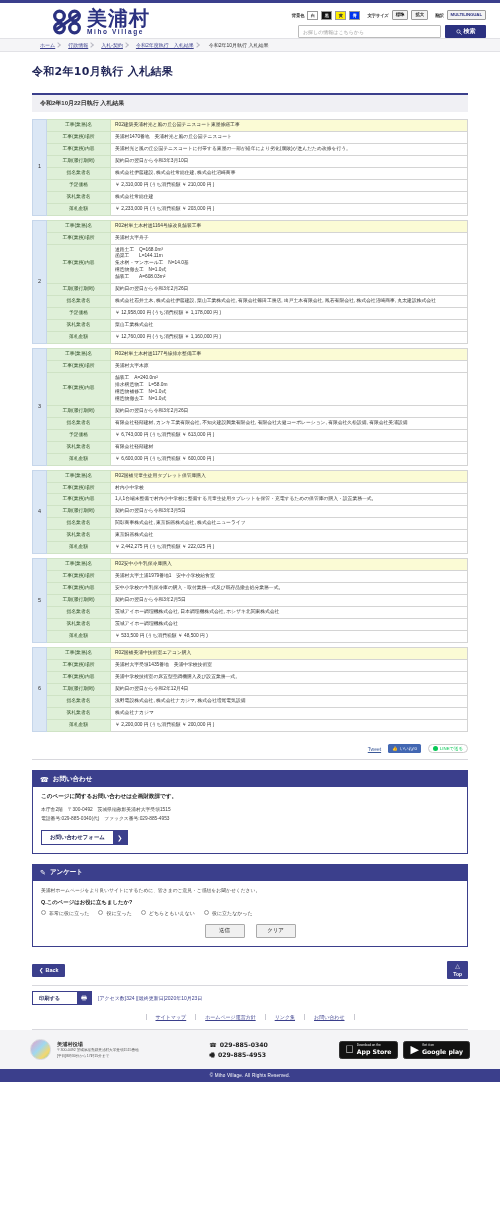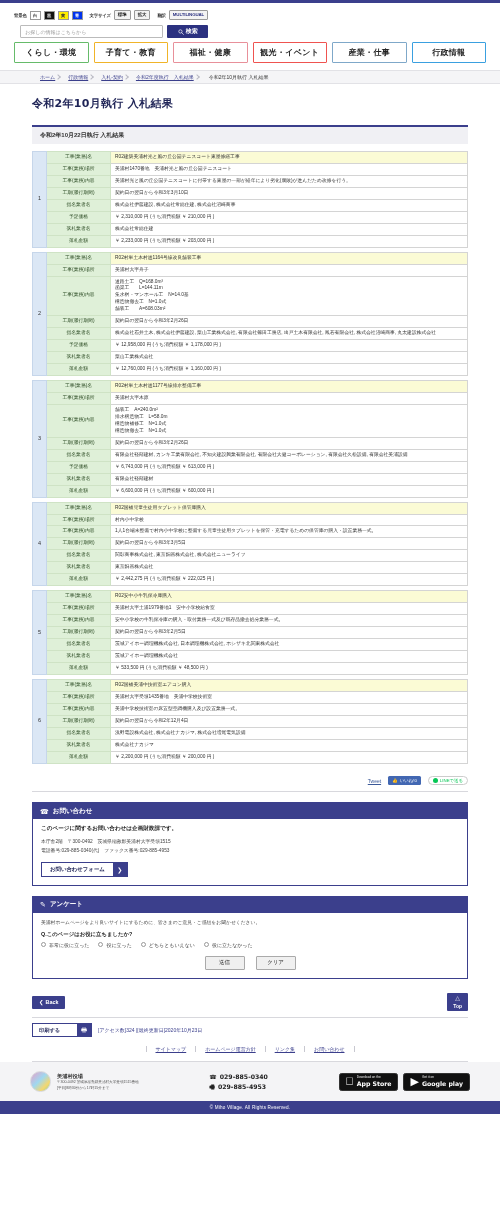--- a/index.html
+++ b/index.html
@@ -284,20 +284,35 @@
   }
 </style>
 </head>
 <body>
 
 <div class="page">
 
   <div class="top-accent"></div>
 
   <div class="header">
+    <div class="brand">
+      <svg class="brand-mark" viewBox="0 0 40 34">
+        <g fill="none" stroke="#2b3180" stroke-width="4.4">
+          <circle cx="10" cy="9" r="6.4"></circle>
+          <circle cx="30" cy="9" r="6.4"></circle>
+          <circle cx="10" cy="25" r="6.4"></circle>
+          <circle cx="30" cy="25" r="6.4"></circle>
+        </g>
+        <path d="M4 28 L36 6" stroke="#2b3180" stroke-width="4.4" fill="none"></path>
+      </svg>
+      <div class="brand-text">
+        <div class="brand-jp">美浦村</div>
+        <div class="brand-en">Miho Village</div>
+      </div>
+    </div>
 
     <div class="header-right">
       <div class="util-row">
         <span class="util-label">背景色</span>
         <span class="color-swatch sw-white">白</span>
         <span class="color-swatch sw-black">黒</span>
         <span class="color-swatch sw-yellow">黄</span>
         <span class="color-swatch sw-blue">青</span>
         <span class="util-label" style="margin-left:4px">文字サイズ</span>
         <span class="util-btn">標準</span>
@@ -311,28 +326,20 @@
           <svg class="mag" viewBox="0 0 16 16">
             <circle cx="6.5" cy="6.5" r="4.4" fill="none" stroke="#fff" stroke-width="1.8"></circle>
             <path d="M10 10 L14.5 14.5" stroke="#fff" stroke-width="1.8" stroke-linecap="round"></path>
           </svg>
           <span>検索</span>
         </button>
       </div>
     </div>
   </div>
 
-  <div class="mainnav">
-    <div class="navbtn" style="border-color:#66bb6a">くらし・環境</div>
-    <div class="navbtn" style="border-color:#f0b429">子育て・教育</div>
-    <div class="navbtn" style="border-color:#e8909a">福祉・健康</div>
-    <div class="navbtn" style="border-color:#ef5350">観光・イベント</div>
-    <div class="navbtn" style="border-color:#7fa8c9">産業・仕事</div>
-    <div class="navbtn" style="border-color:#3aa0e0">行政情報</div>
-  </div>
 
   <div class="crumbbar">
     <span class="crumb">ホーム</span>
     <span class="crumb">行政情報</span>
     <span class="crumb">入札-契約</span>
     <span class="crumb">令和2年度執行　入札結果</span>
     <span class="crumb last">令和2年10月執行 入札結果</span>
   </div>
 
   <div class="content">

